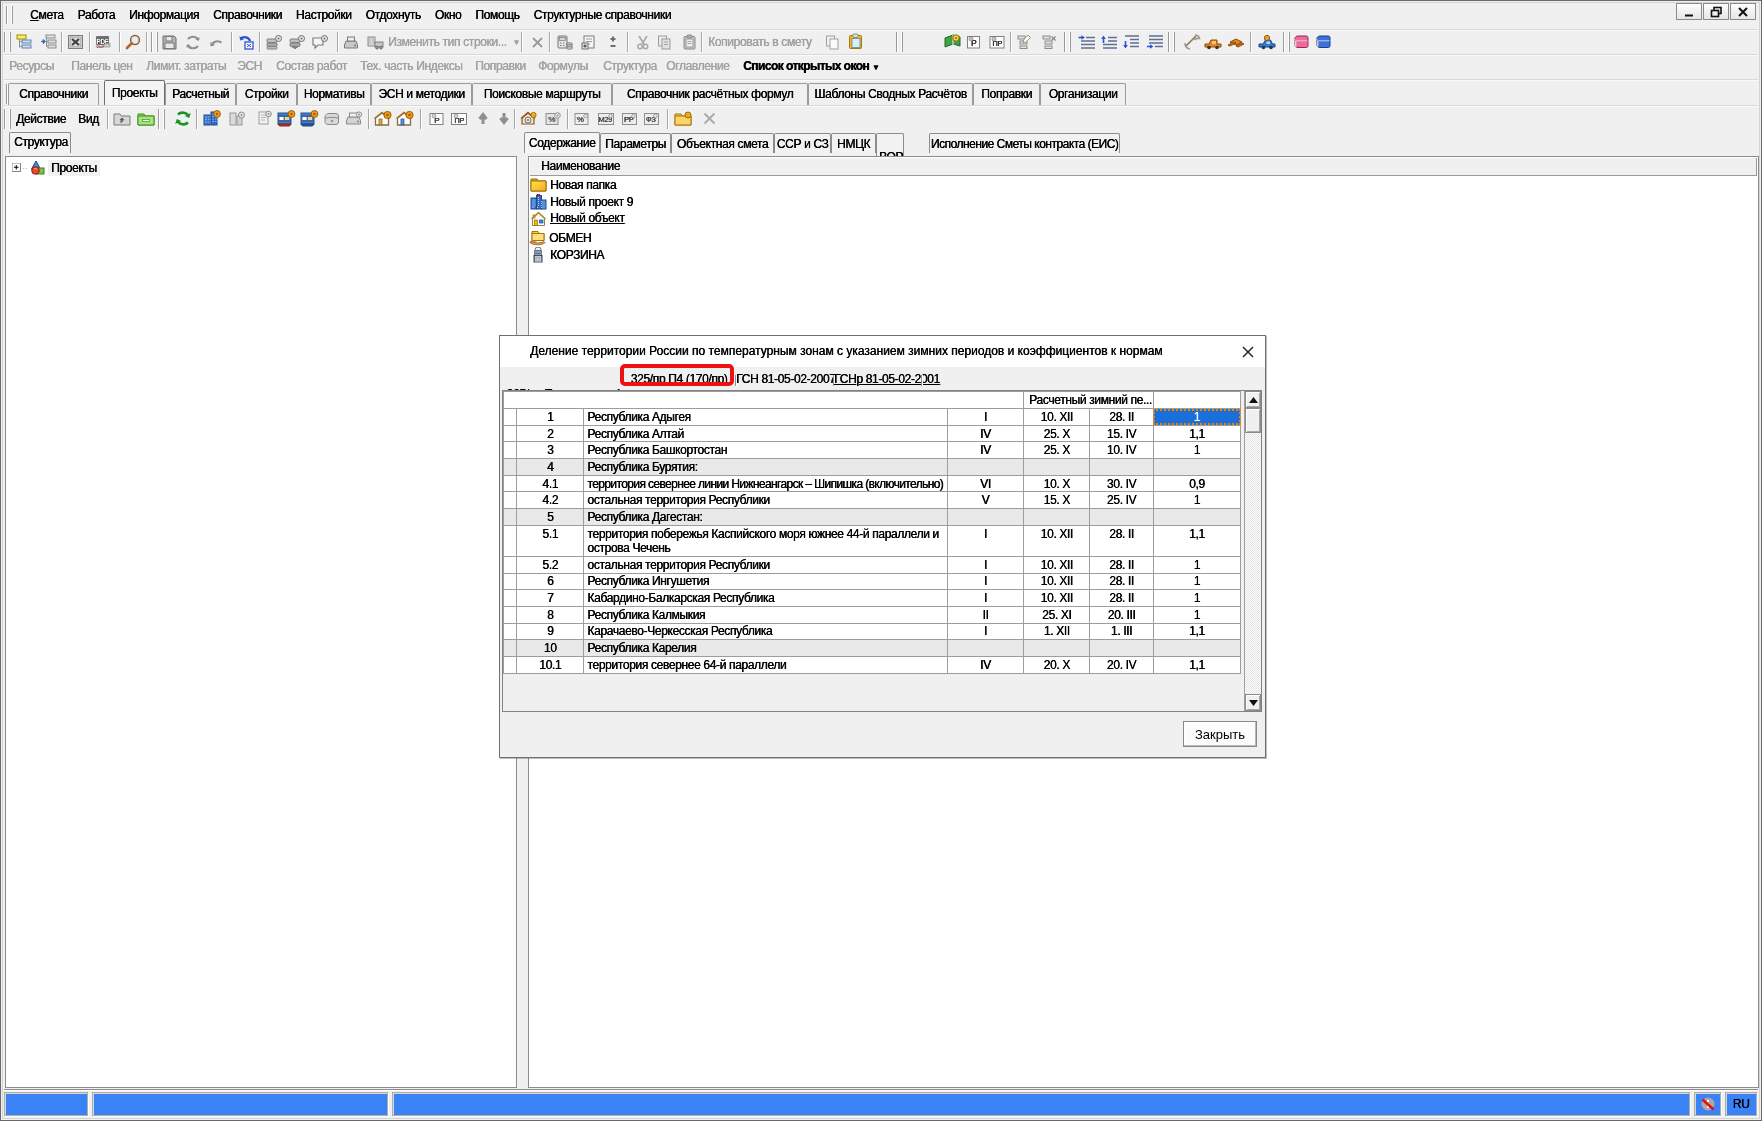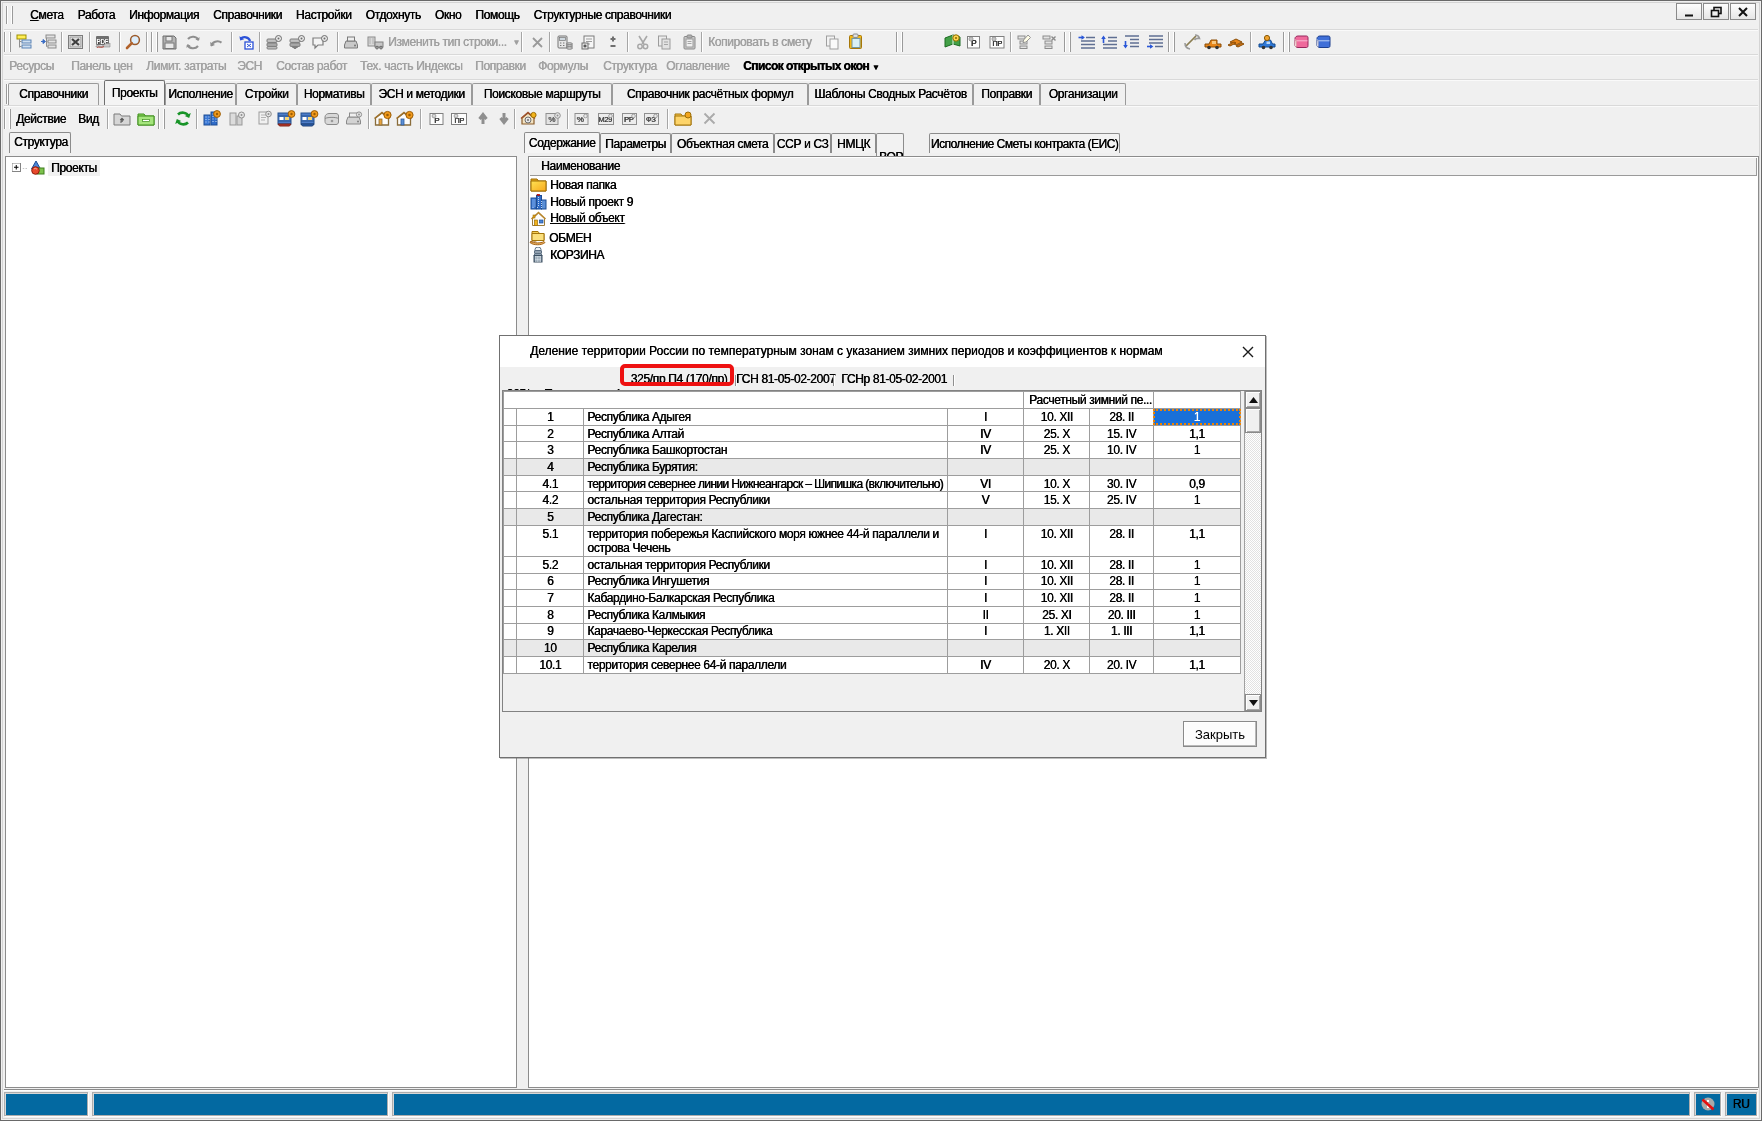--- a/index.html
+++ b/index.html
@@ -19,21 +19,21 @@
 .tbtn{width:24px;height:22px;display:flex;align-items:center;justify-content:center;flex:0 0 auto;}
 .tbtn svg{display:block;}
 .gtxt{color:#a0a0a0;}
 
 .tabsrow{position:absolute;left:3px;right:3px;display:flex;align-items:flex-end;border-top:1px solid #d9d9d9;box-shadow:inset 0 1px 0 #fafafa;}
 .ttab{bottom:0;height:22px;line-height:21px;text-align:center;border:1px solid #9a9a9a;border-bottom:none;background:#f0f0f0;border-radius:2px 2px 0 0;white-space:nowrap;overflow:hidden;}
 .ttab.act{height:25px;background:#f4f4f4;z-index:3;border-color:#6f6f6f;line-height:24px;}
 .ptab{position:absolute;white-space:nowrap;overflow:hidden;padding:2px 10px 3px;border:1px solid #8c8c8c;border-bottom:none;background:#f2f2f2;border-radius:2px 2px 0 0;}
 .pbody{position:absolute;background:#fff;border:1px solid #8c8c8c;}
 .statusbar{position:absolute;left:3px;right:3px;bottom:3px;height:28px;border-top:1px solid #8b8b8b;box-shadow:inset 0 1px 0 #fdfdfd;display:flex;align-items:center;}
-.scell{height:24px;border:1px solid #adadad;box-shadow:inset 1px 1px 0 #d7d7d7, 1px 1px 0 #fcfcfc;margin-left:4px;background:#0369a1;display:flex;align-items:center;justify-content:center;}
+.scell{height:24px;border:1px solid #adadad;box-shadow:inset 1px 1px 0 #d7d7d7, 1px 1px 0 #fcfcfc;margin-left:4px;background:#3b82f6;display:flex;align-items:center;justify-content:center;}
 
 .dlg{position:absolute;left:498px;top:334px;width:767px;height:423px;background:#f0f0f0;border:1px solid #707070;box-shadow:1px 1px 0 rgba(110,110,110,.45);}
 .dtitle{position:absolute;left:0;top:0;right:0;height:31px;background:#fff;}
 .dtitle .t{position:absolute;left:30px;top:8px;font-size:12px;letter-spacing:0;}
 .dx{position:absolute;right:8px;top:7px;width:18px;height:18px;display:flex;align-items:center;justify-content:center;}
 .dtabs{position:absolute;left:5px;top:32px;right:5px;height:23px;display:flex;align-items:center;}
 .dtab{padding:0 0 2px;position:relative;text-align:center;flex:0 0 auto;white-space:nowrap;}
 .dtab:after{content:"";position:absolute;right:0;top:3px;bottom:2px;width:1px;background:#8f8f8f;box-shadow:1px 0 0 #fff;}
 .redbox{position:absolute;left:115px;top:-4px;width:114px;height:22px;border:4px solid #ee1111;border-radius:5px;z-index:5;}
 table.grid{border-collapse:collapse;table-layout:fixed;width:100%;}
@@ -403,21 +403,21 @@
     <span style="position:absolute;left:471px;top:10.5px;transform:translateY(-50%);color:#a2a2a2;white-space:nowrap;">Поправки</span>
     <span style="position:absolute;left:534px;top:10.5px;transform:translateY(-50%);color:#a2a2a2;white-space:nowrap;">Формулы</span>
     <span style="position:absolute;left:599px;top:10.5px;transform:translateY(-50%);color:#a2a2a2;white-space:nowrap;">Структура</span>
     <span style="position:absolute;left:662px;top:10.5px;transform:translateY(-50%);color:#a2a2a2;white-space:nowrap;">Оглавление</span>
     <span style="position:absolute;left:739px;top:10.5px;transform:translateY(-50%);color:#000;font-weight:bold;letter-spacing:-0.55px;white-space:nowrap;">Список открытых окон <span style="font-size:8px;">▼</span></span>
   </div>
   <div class="tabsrow" style="top:78px;height:26px;" id="tabs1">
     <div class="grip" style="position:absolute;left:0px;top:4px;"></div>
     <div class="ttab" style="position:absolute;left:4px;width:91px;">Справочники</div>
     <div class="ttab act" style="position:absolute;left:100px;width:61px;">Проекты</div>
-    <div class="ttab" style="position:absolute;left:161px;width:71px;">Исполнение</div>
+    <div class="ttab" style="position:absolute;left:161px;width:71px;">Расчетный</div>
     <div class="ttab" style="position:absolute;left:232px;width:61px;">Стройки</div>
     <div class="ttab" style="position:absolute;left:293px;width:74px;">Нормативы</div>
     <div class="ttab" style="position:absolute;left:367px;width:101px;">ЭСН и методики</div>
     <div class="ttab" style="position:absolute;left:468px;width:140px;">Поисковые маршруты</div>
     <div class="ttab" style="position:absolute;left:608px;width:196px;">Справочник расчётных формул</div>
     <div class="ttab" style="position:absolute;left:804px;width:165px;">Шаблоны Сводных Расчётов</div>
     <div class="ttab" style="position:absolute;left:969px;width:67px;">Поправки</div>
     <div class="ttab" style="position:absolute;left:1036px;width:86px;">Организации</div>
   </div>
   <div class="tbar" style="top:104px;height:26px;" id="tb3">
@@ -707,21 +707,21 @@
       <div class="dx">
           <svg width="12" height="12">
             <path d="M1 1l10 10M11 1L1 11" stroke="#1a1a1a" stroke-width="1.4"></path>
           </svg>
         </div>
     </div>
     <div class="dtabs">
       <div class="dtab" style="width:117px;margin-top:31px;">325/пр Приложение 4</div>
       <div class="dtab act" style="width:114px;">325/пр П4 (170/пр)</div>
       <div class="dtab" style="width:98px;">ГСН 81-05-02-2007</div>
-      <div class="dtab" style="width:120px;">ГСНр 81-05-02-2001</div>
+      <div class="dtab" style="width:88px;text-decoration:underline;">ГСНр 81-05-02-2001</div>
       <div class="redbox"></div>
     </div>
     <div style="position:absolute;left:2px;top:54px;width:760px;height:322px;border:1px solid #828282;background:#f0f0f0;">
       <table class="grid" style="position:absolute;left:0;top:0;width:738px;">
         <colgroup>
             <col style="width:13px;">
             <col style="width:67px;">
             <col style="width:362px;">
             <col style="width:76px;">
             <col style="width:66px;">

